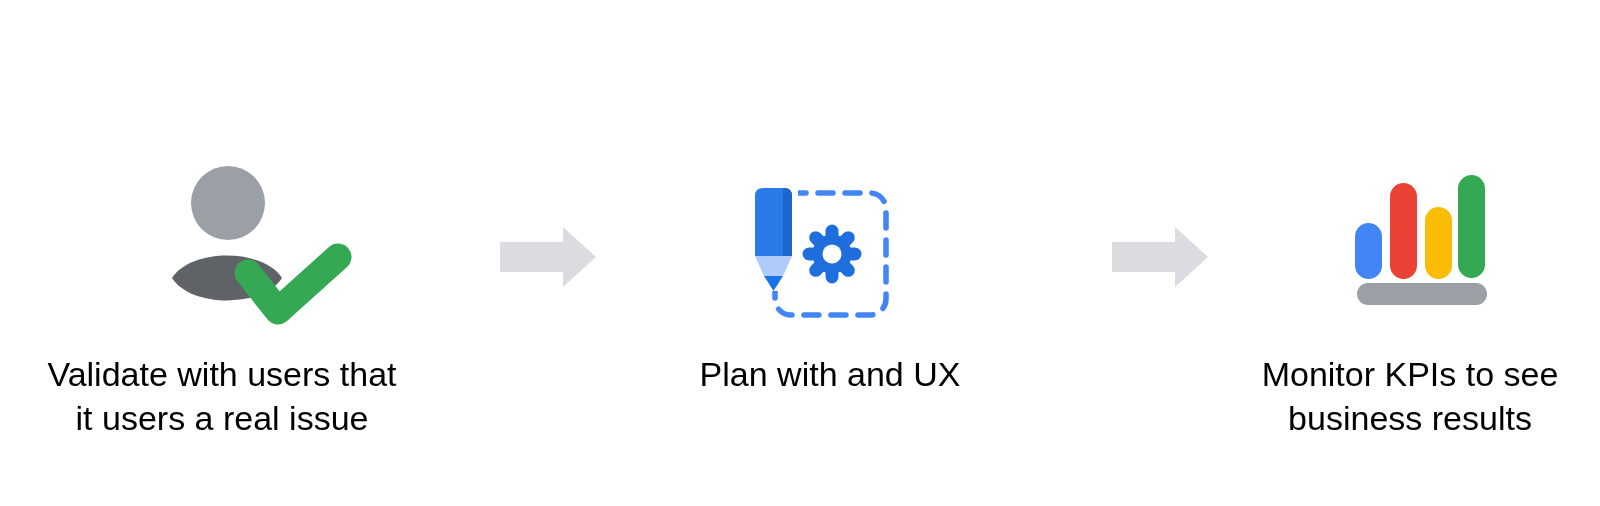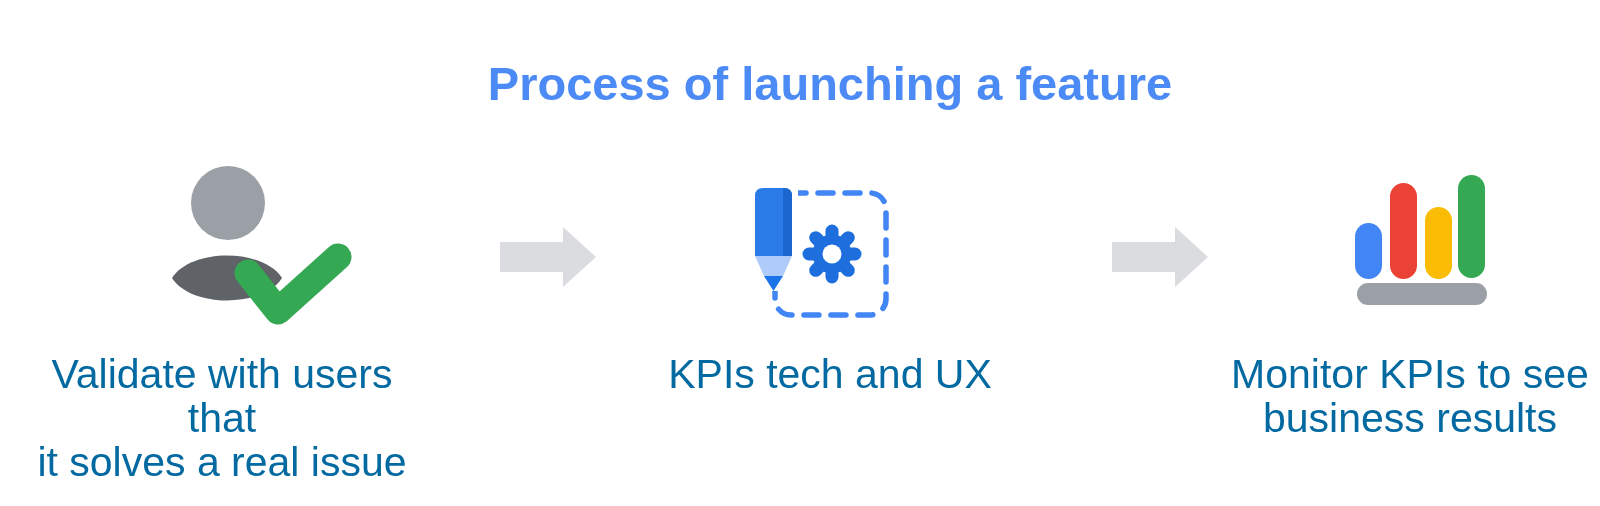--- a/index.html
+++ b/index.html
@@ -28,34 +28,33 @@
   .icon-plan   { left: 750px; top: 183px; }
   .icon-chart  { left: 1352px; top: 170px; }
   .arrow { position: absolute; top: 227px; display: block; }
   .arrow-1 { left: 500px; }
   .arrow-2 { left: 1112px; }
   .caption {
     position: absolute;
     top: 352px;
     width: 400px;
     text-align: center;
-    font-size: 41px;
+    font-size: 34px;
     line-height: 44px;
-    color: #0369a1;
+    color: #000000;
   }
   .caption-1 { left: 22px; }
   .caption-2 { left: 630px; }
   .caption-3 { left: 1210px; }
 </style>
 </head>
 <body>
 
 <div class="canvas">
 
-  <h1 class="title">Process of launching a feature</h1>
 
   <svg class="icon icon-person" width="190" height="180" viewBox="0 0 190 180" aria-hidden="true">
     <circle cx="58" cy="51" r="37" fill="#9AA0A6"></circle>
     <path d="M 2 126 C 21 96, 93 96, 112 126 C 93 156, 21 156, 2 126 Z" fill="#5F6368"></path>
     <path d="M 78 121 L 108 159 L 168 105" fill="none" stroke="#34A853" stroke-width="27" stroke-linecap="round" stroke-linejoin="round"></path>
   </svg>
 
   <svg class="arrow arrow-1" width="96" height="60" viewBox="0 0 96 60" aria-hidden="true">
     <polygon points="0,15 63,15 63,0 96,30 63,60 63,45 0,45" fill="#DADCE0"></polygon>
   </svg>
@@ -90,23 +89,23 @@
   <svg class="icon icon-chart" width="140" height="140" viewBox="0 0 140 140" aria-hidden="true">
     <rect x="3" y="53" width="27" height="56" rx="13.5" fill="#4285F4"></rect>
     <rect x="38" y="13" width="27" height="96" rx="13.5" fill="#EA4335"></rect>
     <rect x="73" y="37" width="27" height="72" rx="13.5" fill="#FBBC05"></rect>
     <rect x="106" y="5" width="27" height="103" rx="13.5" fill="#34A853"></rect>
     <rect x="5" y="113" width="130" height="22" rx="11" fill="#9AA0A6"></rect>
   </svg>
 
   <div class="caption caption-1">
     <div>Validate with users that</div>
-    <div>it solves a real issue</div>
+    <div>it users a real issue</div>
   </div>
   <div class="caption caption-2">
-    <div>KPIs tech and UX</div>
+    <div>Plan with and UX</div>
   </div>
   <div class="caption caption-3">
     <div>Monitor KPIs to see</div>
     <div>business results</div>
   </div>
 
 </div>
 
 </body></html>

